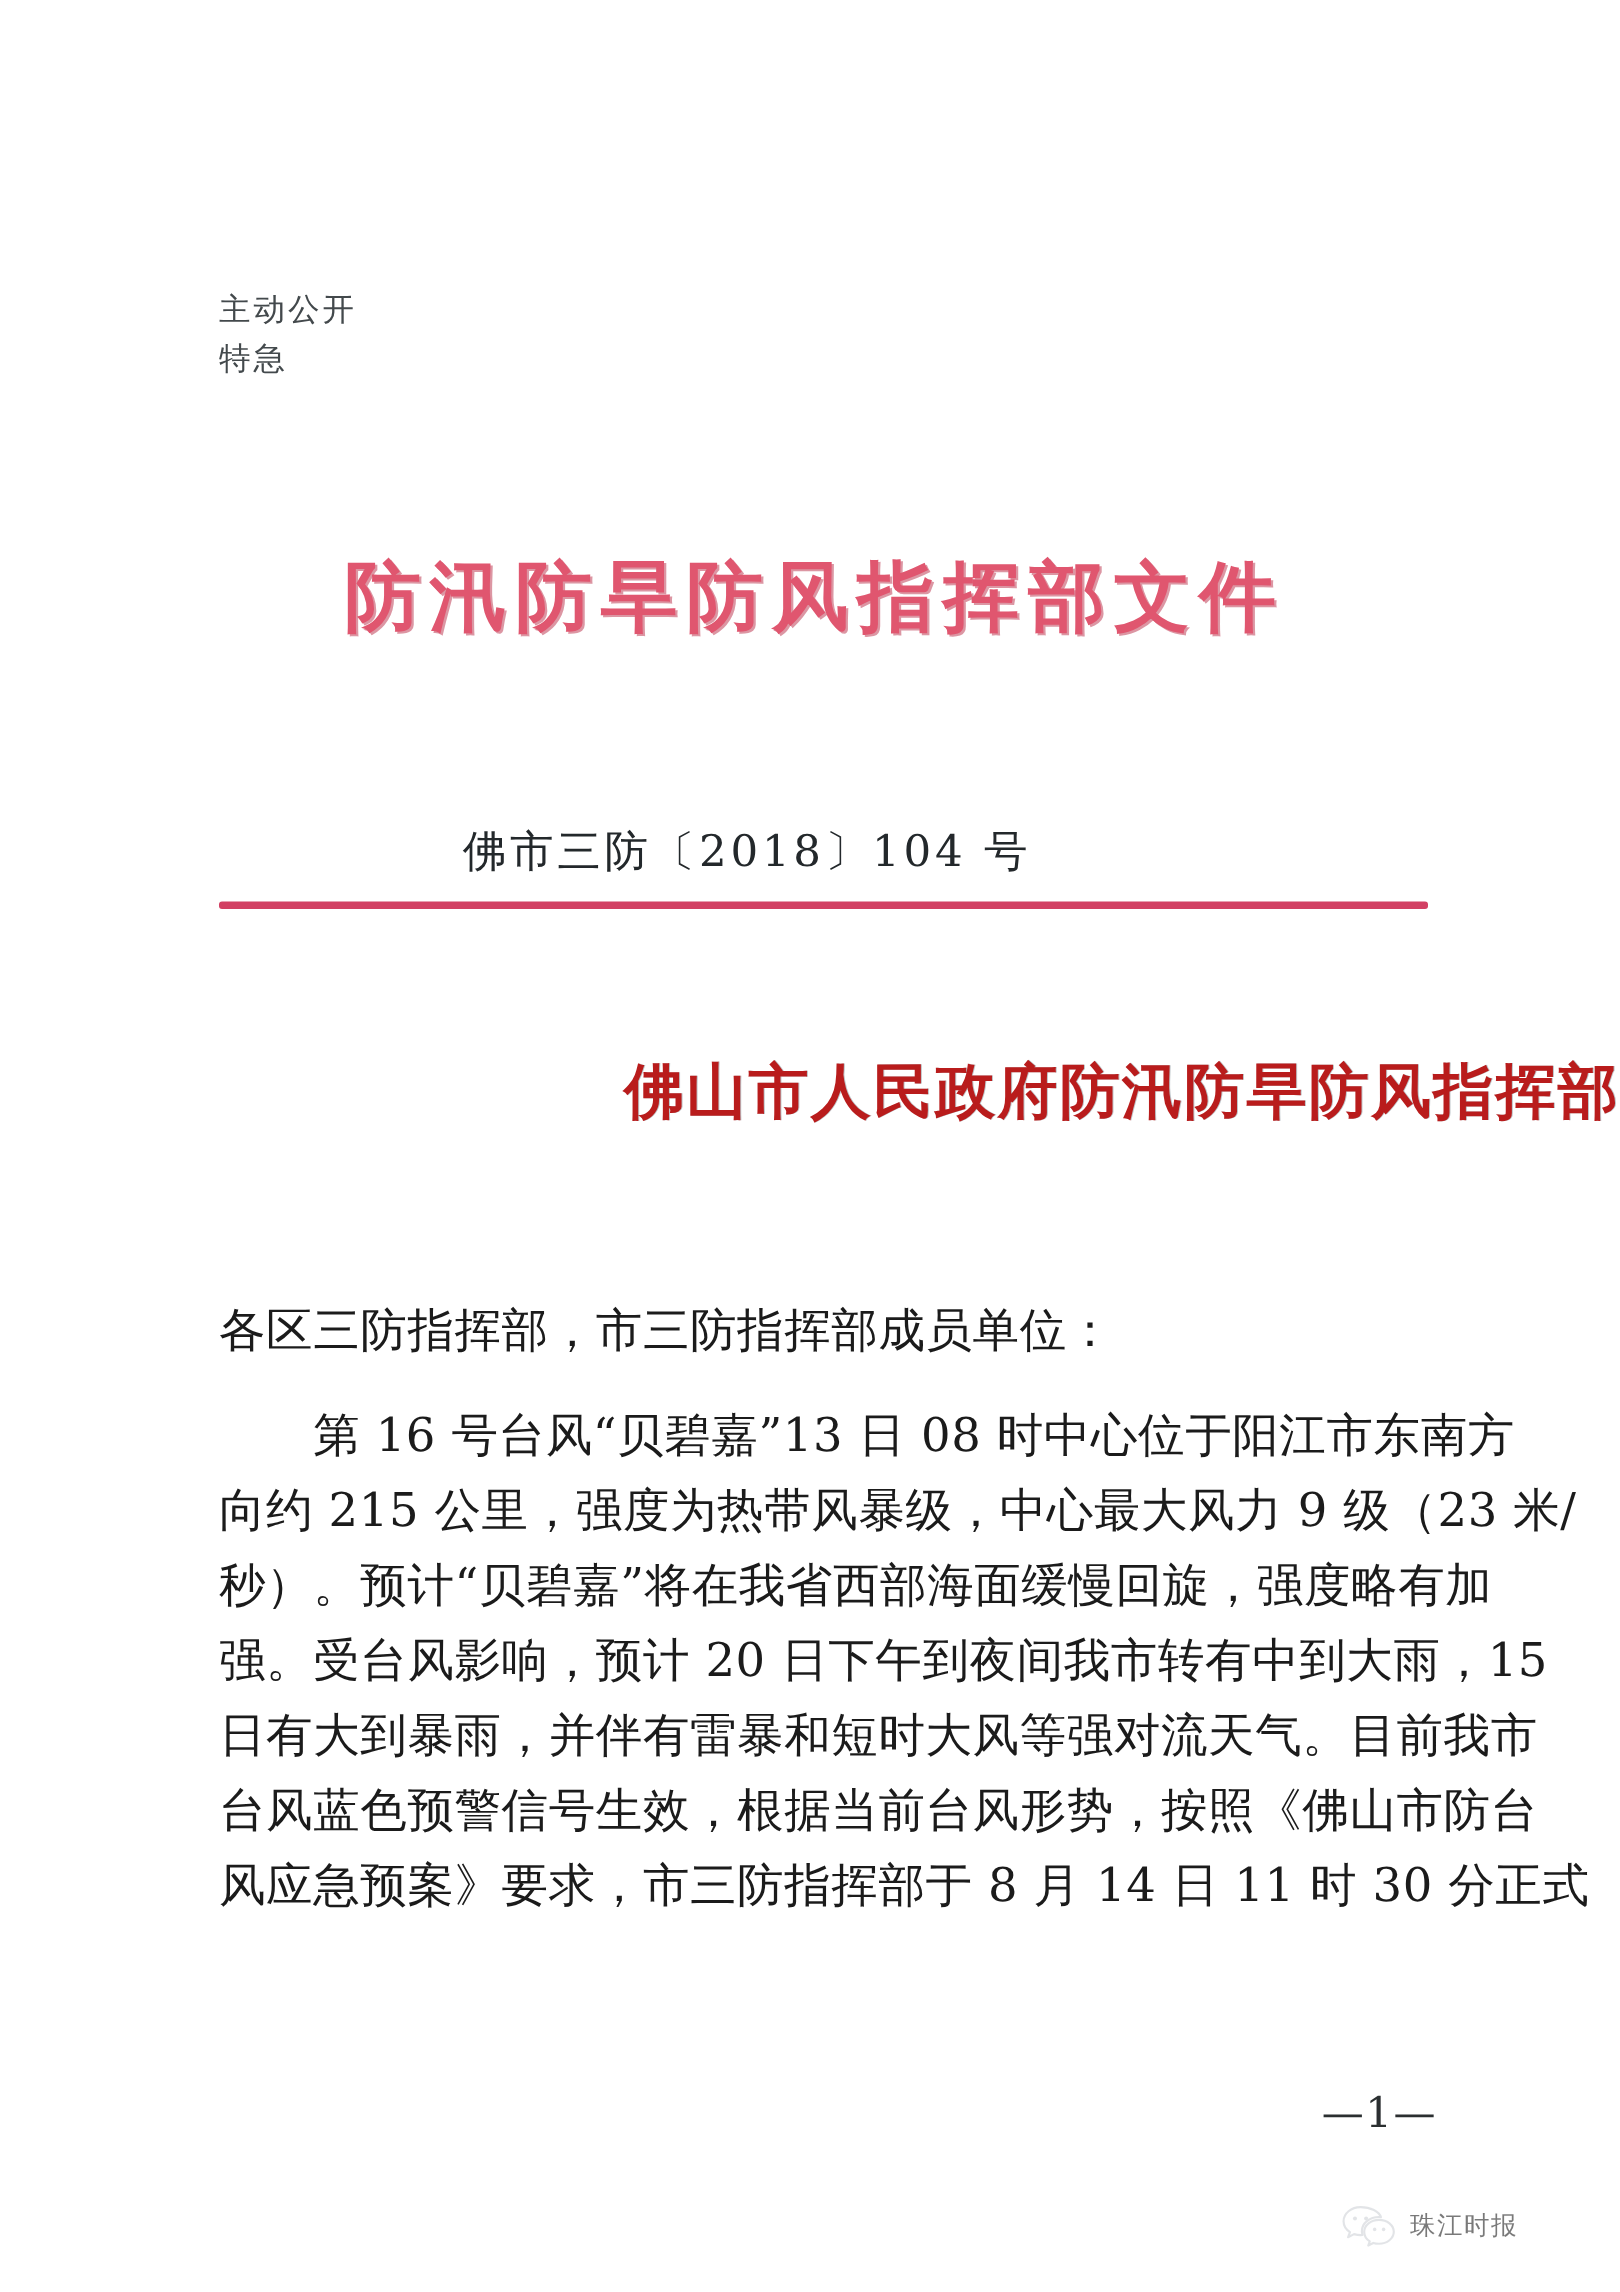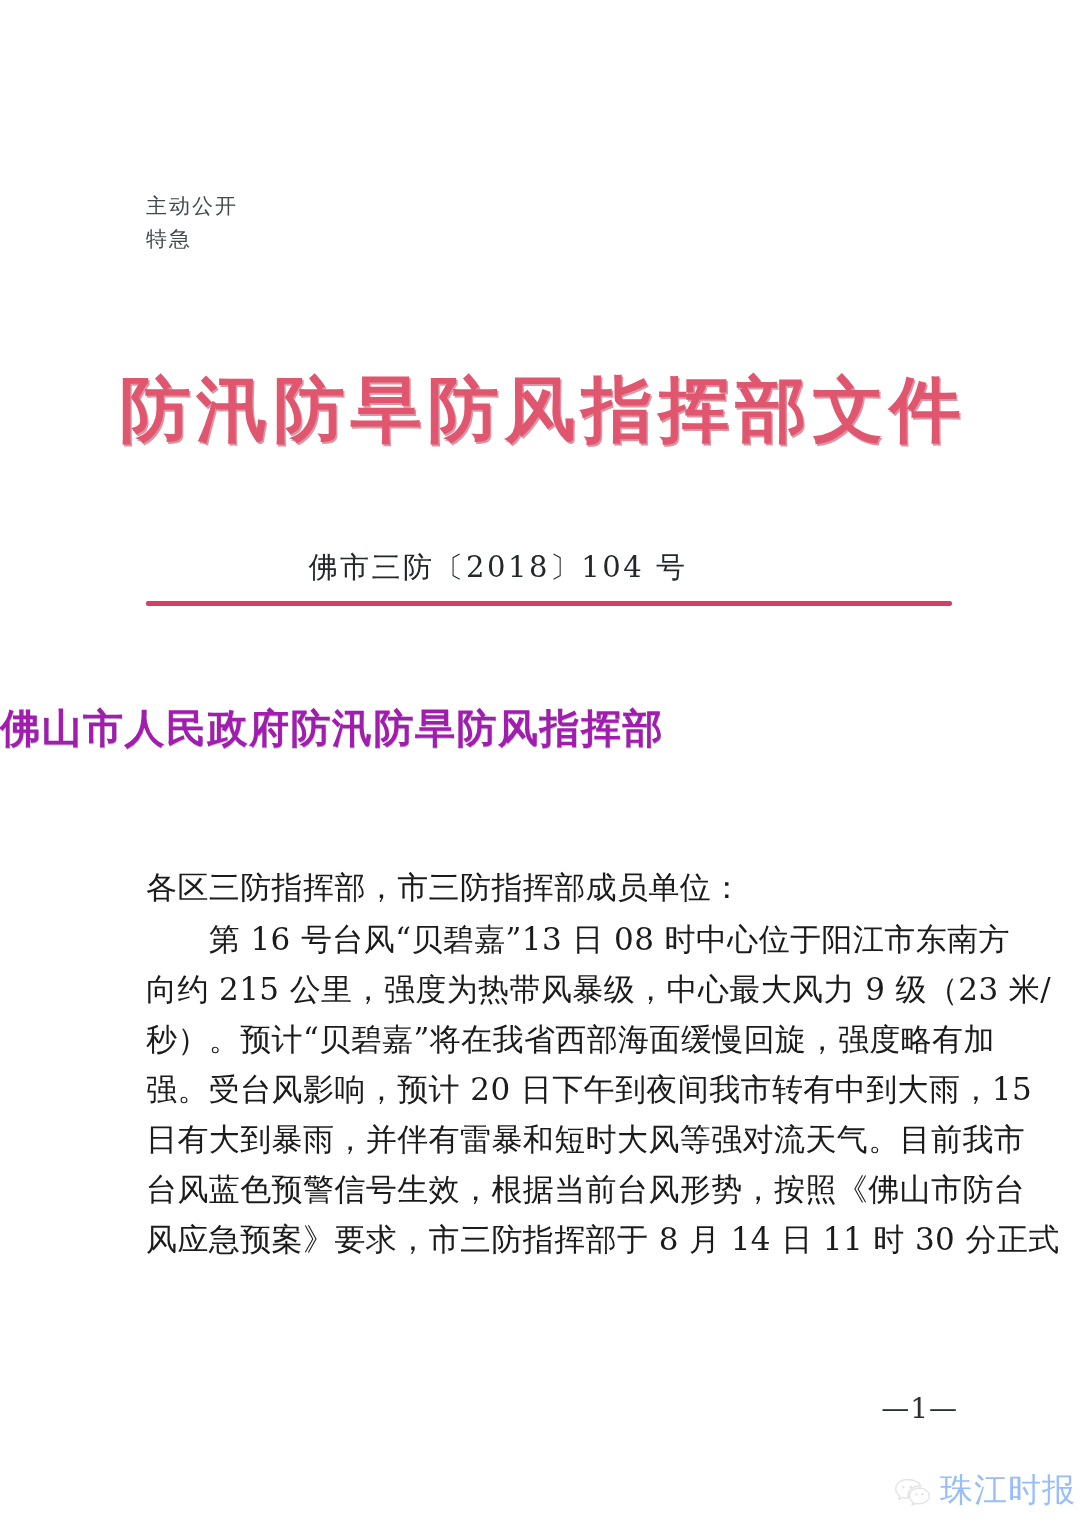--- a/index.html
+++ b/index.html
@@ -56,21 +56,21 @@
     letter-spacing: 10px;
     color: #e0566f;
     text-shadow: 1px 1px 0 rgba(190,50,75,.45);
     line-height: 1.25;
     padding-left: 10px;
   }
   .masthead .doctype {
     margin-top: 16px;
     font-family: "DejaVu Serif", "Liberation Serif", serif;
     font-weight: 700;
-    font-size: 71px;
+    font-size: 51px;
     letter-spacing: 6px;
     color: #e0566f;
     text-shadow: 1.5px 1.5px 0 rgba(186,46,72,.5);
     line-height: 1.18;
     padding-left: 6px;
   }
 
   
   .doc-number {
     position: absolute;
@@ -94,22 +94,22 @@
     background: #d24063;
     border-radius: 2px;
   }
 
   
   .doc-title {
     position: absolute;
     left: 0;
     top: 700px;
     width: 1080px;
-    text-align: left;
-    color: #a21caf;
+    text-align: right;
+    color: #b91c1c;
     font-family: "DejaVu Serif", "Liberation Serif", serif;
     font-weight: 700;
     font-size: 40px;
     line-height: 1.42;
     letter-spacing: 1.5px;
     text-shadow: 0.6px 0.6px 0 rgba(70,90,100,.35);
   }
   .doc-title .tline { display: block; }
 
   
@@ -121,21 +121,21 @@
   }
   .body-block .salutation,
   .body-block .para-line {
     font-family: "DejaVu Serif", "Liberation Serif", serif;
     font-size: 31px;
     line-height: 50px;
     color: #1b1b1b;
     letter-spacing: 0.4px;
     white-space: nowrap;
   }
-  .body-block .salutation { margin-bottom: 2px; }
+  .body-block .salutation { margin-bottom: 20px; }
 
   
   .page-number {
     position: absolute;
     left: 0;
     top: 1392px;
     width: 1080px;
     text-align: right;
     padding-right: 122px;
     box-sizing: border-box;
@@ -155,22 +155,22 @@
     gap: 9px;
     opacity: .52;
   }
   .watermark .wechat-logo {
     width: 38px;
     height: 30px;
     display: block;
   }
   .watermark .wm-text {
     font-family: Liberation Serif, serif;
-    font-size: 33px;
-    color: #3b82f6;
+    font-size: 17px;
+    color: #000000;
     letter-spacing: 1px;
     white-space: nowrap;
   }
 </style>
 </head>
 <body>
 
 <div class="page">
 
   <div class="doc-flags">

